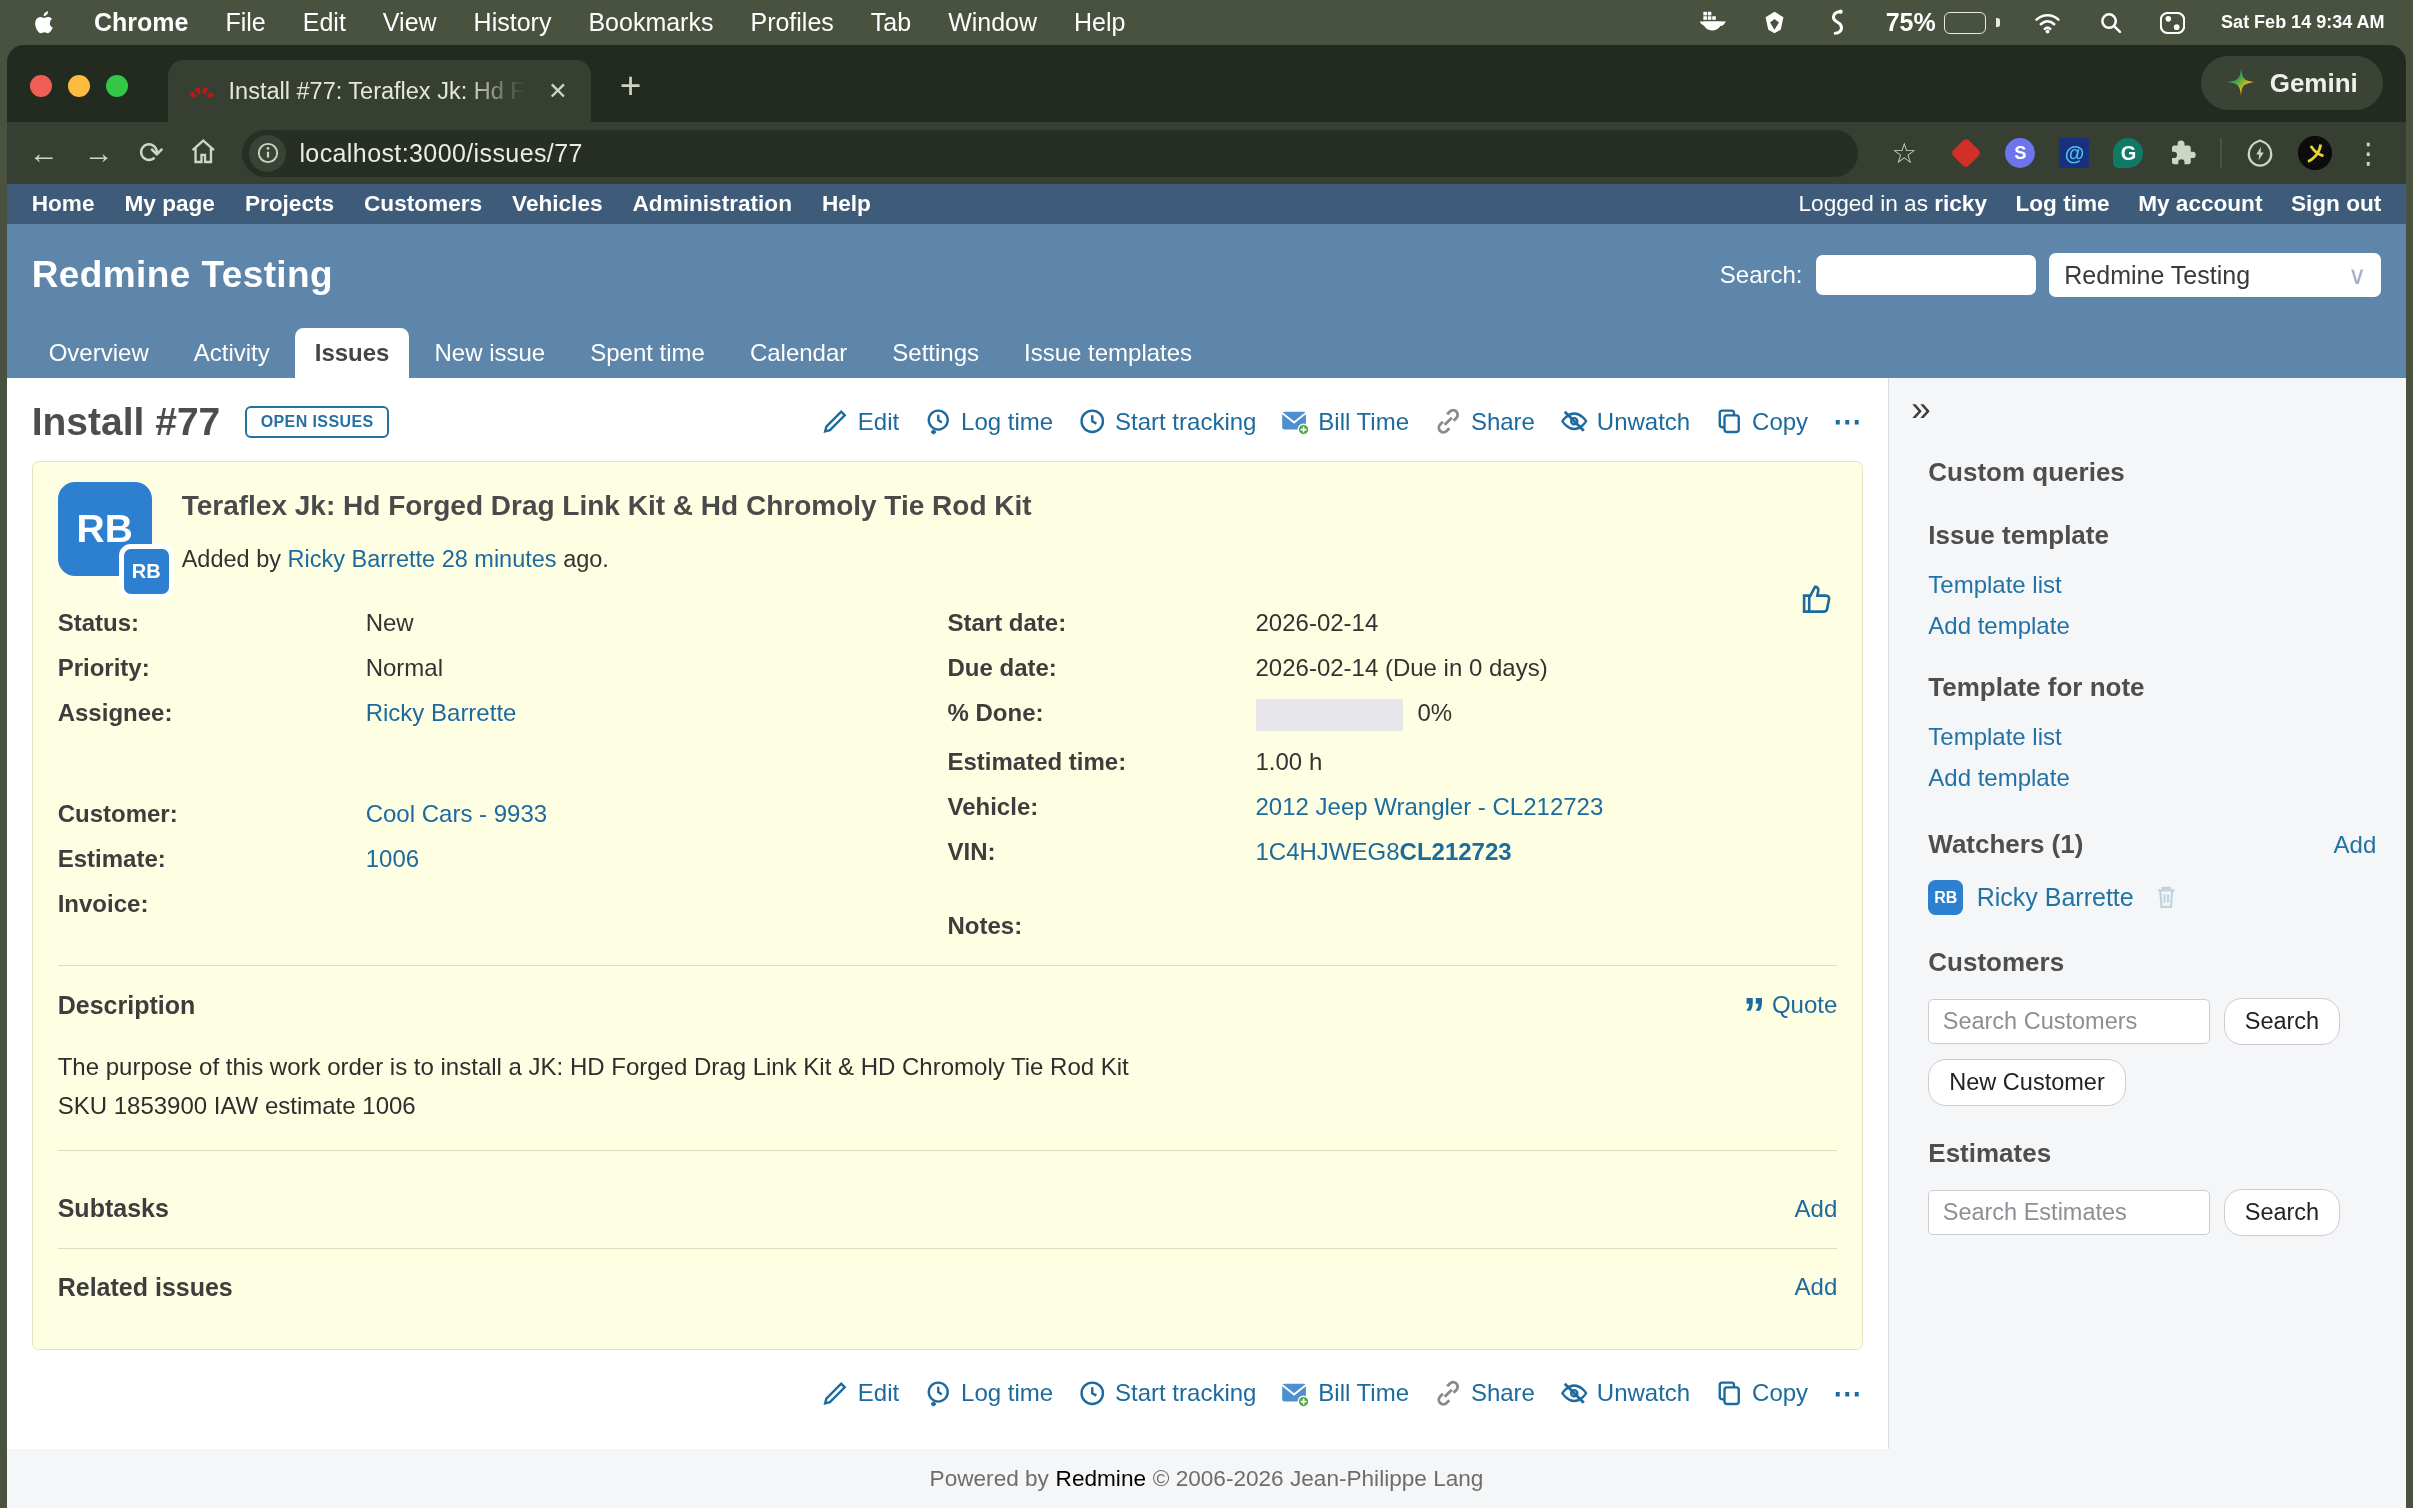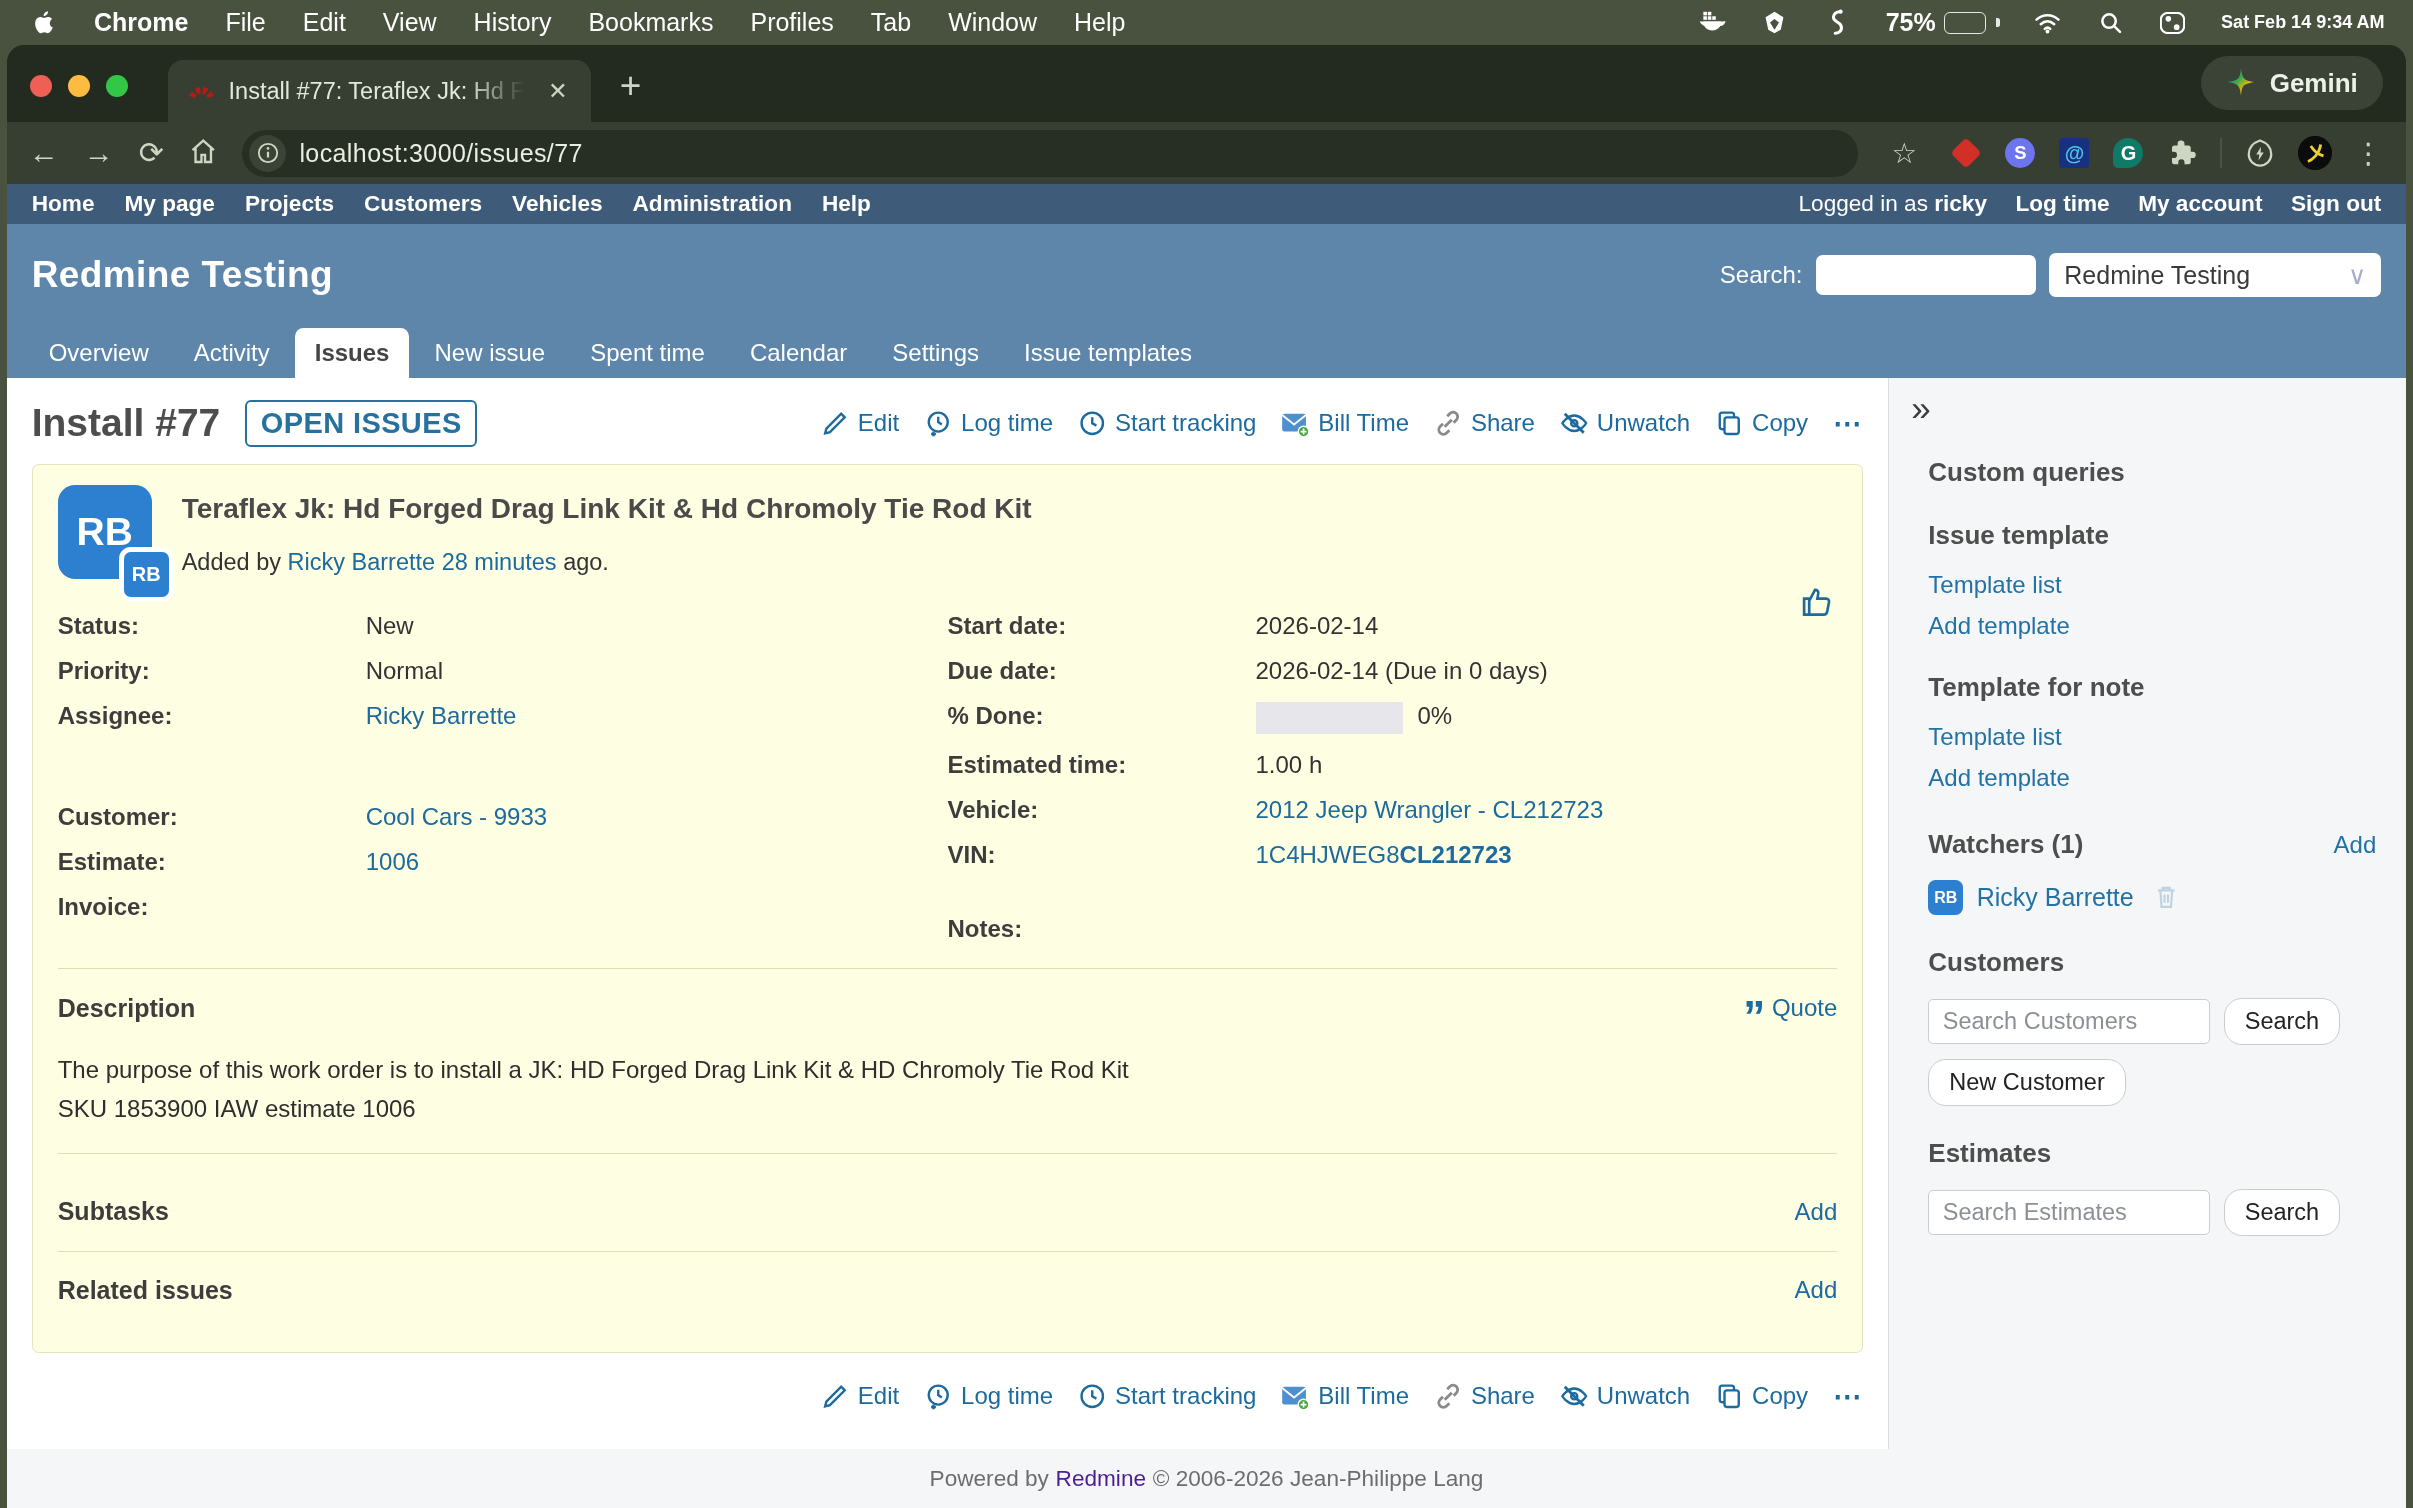--- a/index.html
+++ b/index.html
@@ -117,21 +117,21 @@
   .rm-tab.active { background:#fff; color:#444; font-weight:bold; }
 
   .content-wrap { flex:1; display:flex; overflow:hidden; }
   .main-col { flex:1; padding:11.7px 25px 0; overflow:hidden; }
 
   
   .h2row { display:flex; align-items:center; margin:10px 0 17px; }
   .h2row h2 { font-size:39px; color:#4d4d4d; font-weight:bold; }
   .open-badge {
     margin-left:25px; border:2.5px solid #27719f; color:#27719f; font-weight:bold;
-    font-size:29px; padding:5px 13.4px; border-radius:5.9px; letter-spacing:0.4px;
+    font-size:16px; padding:5px 13.4px; border-radius:5.9px; letter-spacing:0.4px;
   }
   .actions { display:flex; align-items:center; gap:25px; margin-left:auto; font-size:24px; }
   .actions a { color:#1c6a9e; display:flex; align-items:center; gap:8.4px; }
   .actions .more { color:#1c6a9e; font-size:28.5px; font-weight:bold; letter-spacing:1.7px; }
   .aicon { width:28.5px; height:28.5px; flex:0 0 auto; }
 
   
   .issue-card {
     background:#fefee3; border:1.7px solid #e3e3c0; border-radius:6.7px;
     padding:20px 25px 6.7px; position:relative;
@@ -204,21 +204,21 @@
     background:#fff; border:1.7px solid #c9cdd2; border-radius:18px; font-size:23.5px;
     padding:9px 20px; color:#222; font-family:inherit; cursor:pointer;
   }
   .mt14 { margin-top:13.4px; }
 
   
   .rm-footer {
     height:59px; background:#f5f6f8; display:flex; align-items:center; justify-content:center;
     font-size:22.6px; color:#6d6d6d; gap:6.7px;
   }
-  .rm-footer a { color:#4c1d95; }
+  .rm-footer a { color:#000000; }
 </style>
 </head>
 <body>
 
 <div class="menubar">
   <div class="mb-left">
     <span class="mb-ico">
       <svg class="apple-svg" viewBox="0 0 24 28">
           <path fill="#fff" d="M19.6 14.9c0-3.1 2.5-4.6 2.6-4.7-1.4-2.1-3.6-2.4-4.4-2.4-1.9-.2-3.6 1.1-4.6 1.1-1 0-2.4-1.1-4-1.1-2 0-3.9 1.2-5 3-2.1 3.7-.5 9.1 1.5 12.1 1 1.5 2.2 3.1 3.8 3 1.5-.1 2.1-1 4-1s2.4 1 4 1 2.7-1.5 3.7-2.9c1.2-1.7 1.6-3.3 1.7-3.4-.1-.1-3.3-1.3-3.3-4.7zM16.4 5.1c.8-1 1.4-2.4 1.2-3.8-1.2 0-2.7.8-3.5 1.8-.8.9-1.5 2.3-1.3 3.7 1.4.1 2.8-.7 3.6-1.7z"></path>
         </svg>

